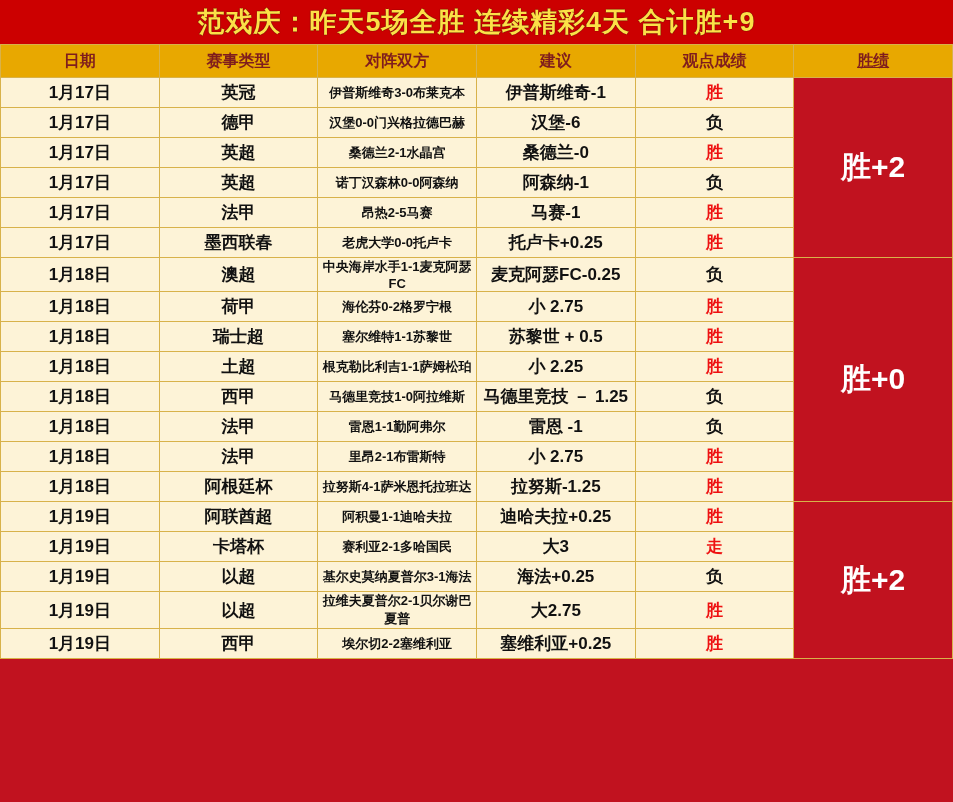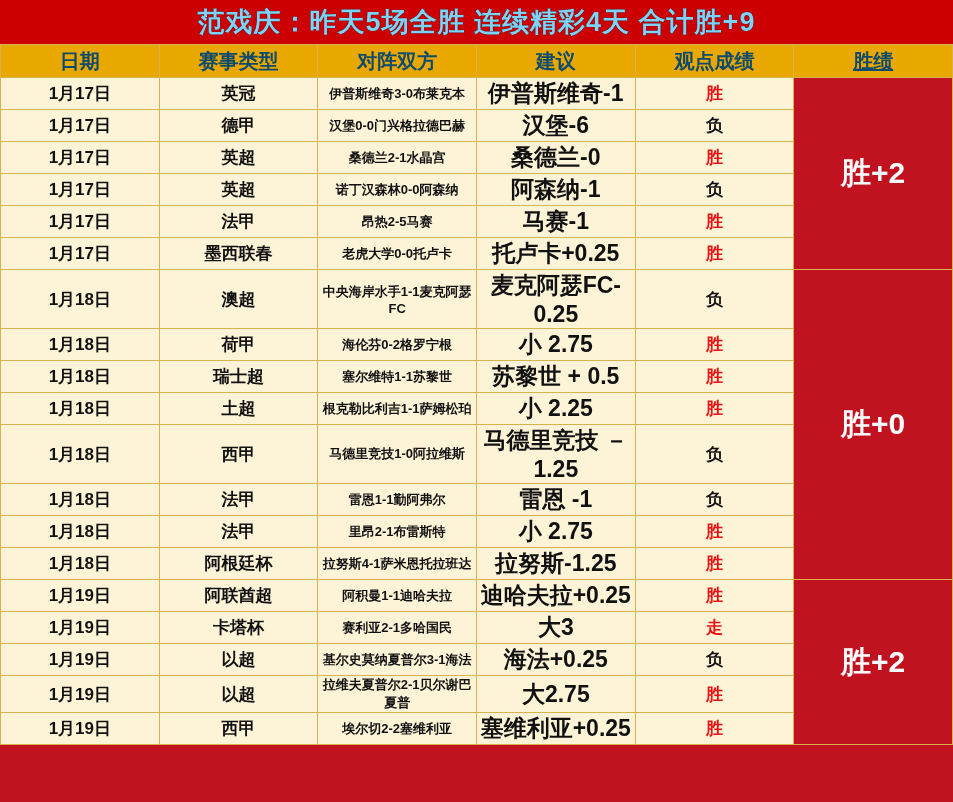--- a/index.html
+++ b/index.html
@@ -16,21 +16,21 @@
   .sheet {
     width: 953px;
     height: 802px;
     position: relative;
     background: #c1121f;
     box-sizing: border-box;
   }
   .title-bar {
     height: 44px;
     background: #cc0000;
-    color: #7dd3fc;
+    color: #fde047;
     display: flex;
     align-items: center;
     justify-content: center;
     font-size: 27px;
     font-weight: bold;
     letter-spacing: 1px;
     text-shadow: 0 0 1px #000;
   }
   table.main {
     width: 953px;
@@ -39,39 +39,39 @@
   }
   table.main td, table.main th {
     border: 1px solid #d8b24a;
     padding: 0;
     text-align: center;
     vertical-align: middle;
     font-weight: bold;
   }
   thead th {
     background: #e8a800;
-    color: #0c4a6e;
-    font-size: 20px;
+    color: #7f1d1d;
+    font-size: 16px;
     height: 32px;
     border: 1px solid #b8860b;
   }
   thead th.last-h {
     background: #e8a800;
     text-decoration: underline;
   }
   tbody td {
     background: #fdf3d7;
     color: #111111;
     height: 29px;
     font-size: 17px;
   }
   td.c-date { width: 110px; }
   td.c-type { width: 130px; }
   td.c-match { width: 280px; font-size: 13px; }
-  td.c-advice { width: 215px; font-size: 23px; margin-left: 20px; }
+  td.c-advice { width: 215px; font-size: 17px; margin-left: 20px; }
   td.c-result { width: 120px; font-size: 17px; }
   td.c-group {
     width: 98px;
     background: #c1121f;
     color: #ffffff;
     font-size: 30px;
     font-weight: bold;
     border: 1px solid #c1121f;
     border-bottom: 2px solid #f3d9a0;
     margin-left: 12px;

